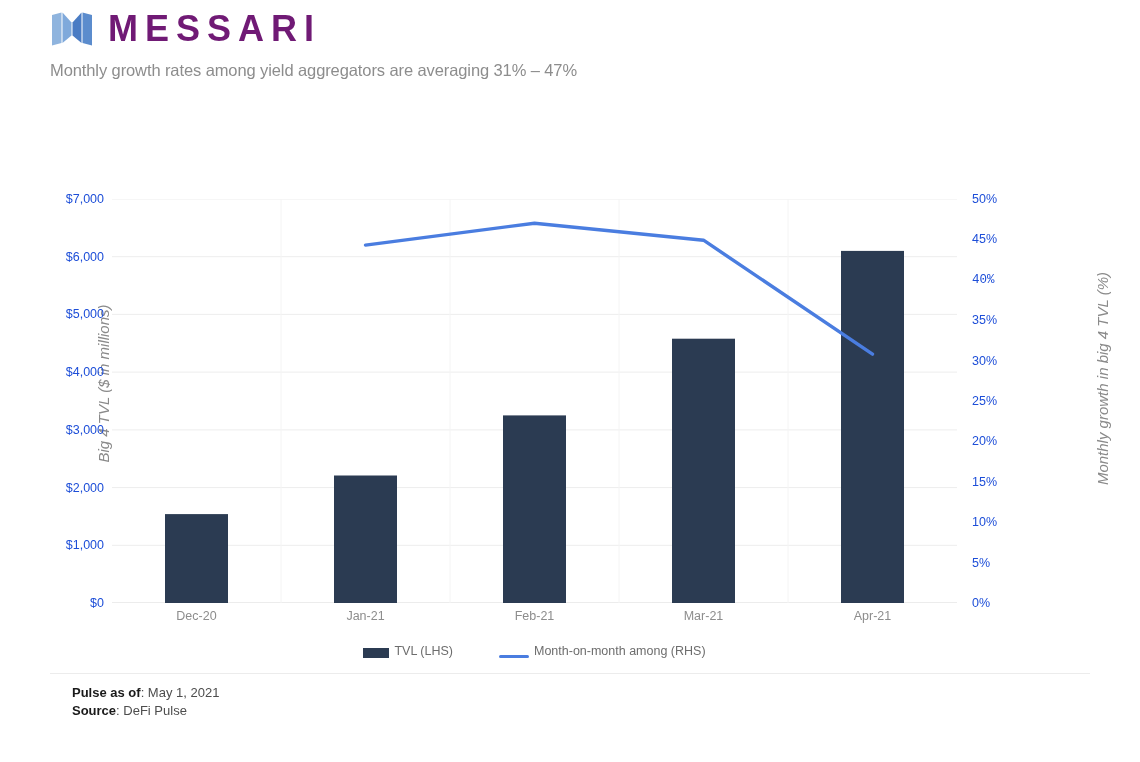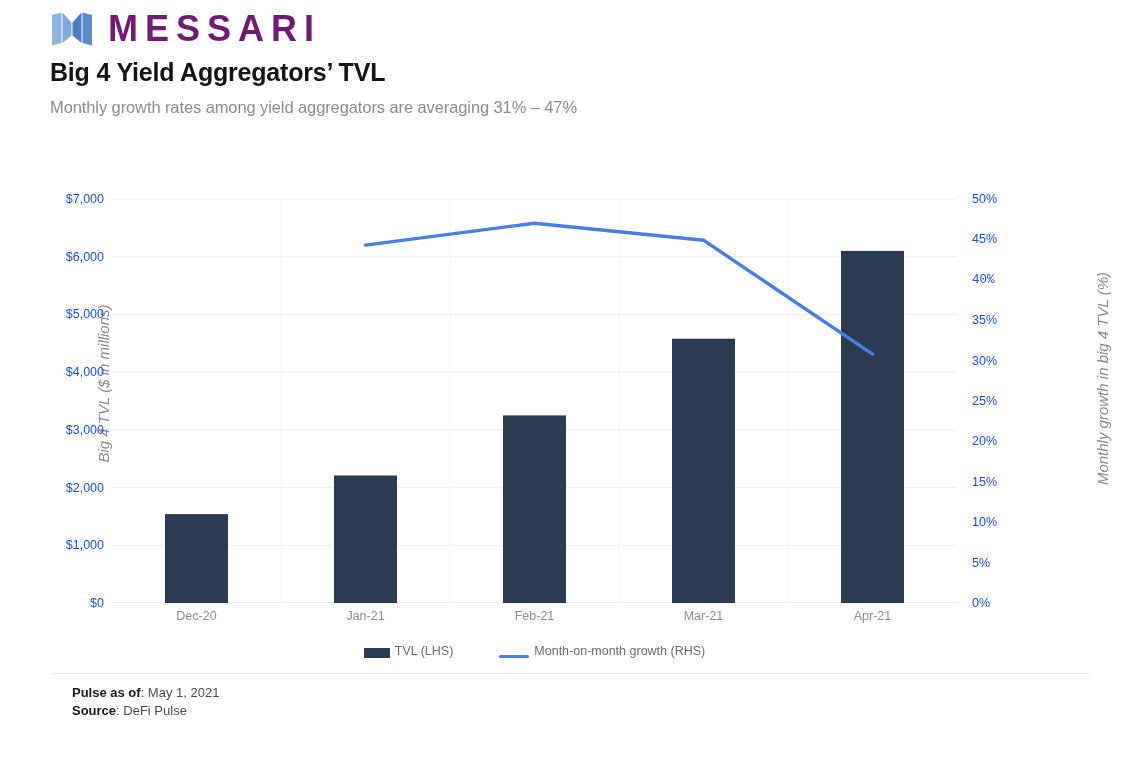--- a/index.html
+++ b/index.html
@@ -162,21 +162,20 @@
   <div id="logo-row">
     <svg id="logo-mark" viewBox="0 0 44 34">
       <polygon points="2,3 11.5,0.5 11.5,31 2,33.5" fill="#8FB4DE"></polygon>
       <polygon points="12.5,0.5 21.5,10.5 21.5,23.5 12.5,31" fill="#7FA9DB"></polygon>
       <polygon points="22.5,23.5 22.5,10.5 31.5,0.5 31.5,31" fill="#4A7CC4"></polygon>
       <polygon points="32.5,0.5 42,3 42,33.5 32.5,31" fill="#5B8CCD"></polygon>
     </svg>
     <div id="logo-word">MESSARI</div>
   </div>
 
-  <div id="chart-title">Big 4 Yield Aggregators’ TVL</div>
   <div id="chart-subtitle">Monthly growth rates among yield aggregators are averaging 31% – 47%</div>
 </div>
 
 <div id="chart-card">
 
   <div class="axis-title" id="y-left-title">Big 4 TVL ($ in millions)</div>
   <div class="axis-title" id="y-right-title">Monthly growth in big 4 TVL (%)</div>
 
   <div id="y-left-labels">
       <div class="tick-row" style="top: 31px;">$7,000</div>
@@ -247,21 +246,21 @@
       <div class="xlab" style="left: 700.5px;">Apr-21</div>
     </div>
 
   <div id="legend">
       <div class="legend-item">
         <span class="legend-swatch-bar" style="background: rgb(43, 59, 82);"></span>
         <span class="legend-label">TVL (LHS)</span>
       </div>
       <div class="legend-item">
         <span class="legend-swatch-line" style="background: rgb(74, 125, 224);"></span>
-        <span class="legend-label">Month-on-month growth (RHS)</span>
+        <span class="legend-label">Month-on-month among (RHS)</span>
       </div>
     </div>
   <div id="card-rule"></div>
 </div>
 
 <div id="footer">
   <div>
     <span class="lbl">Pulse as of</span><span class="val">: May 1, 2021</span>
   </div>
   <div>

